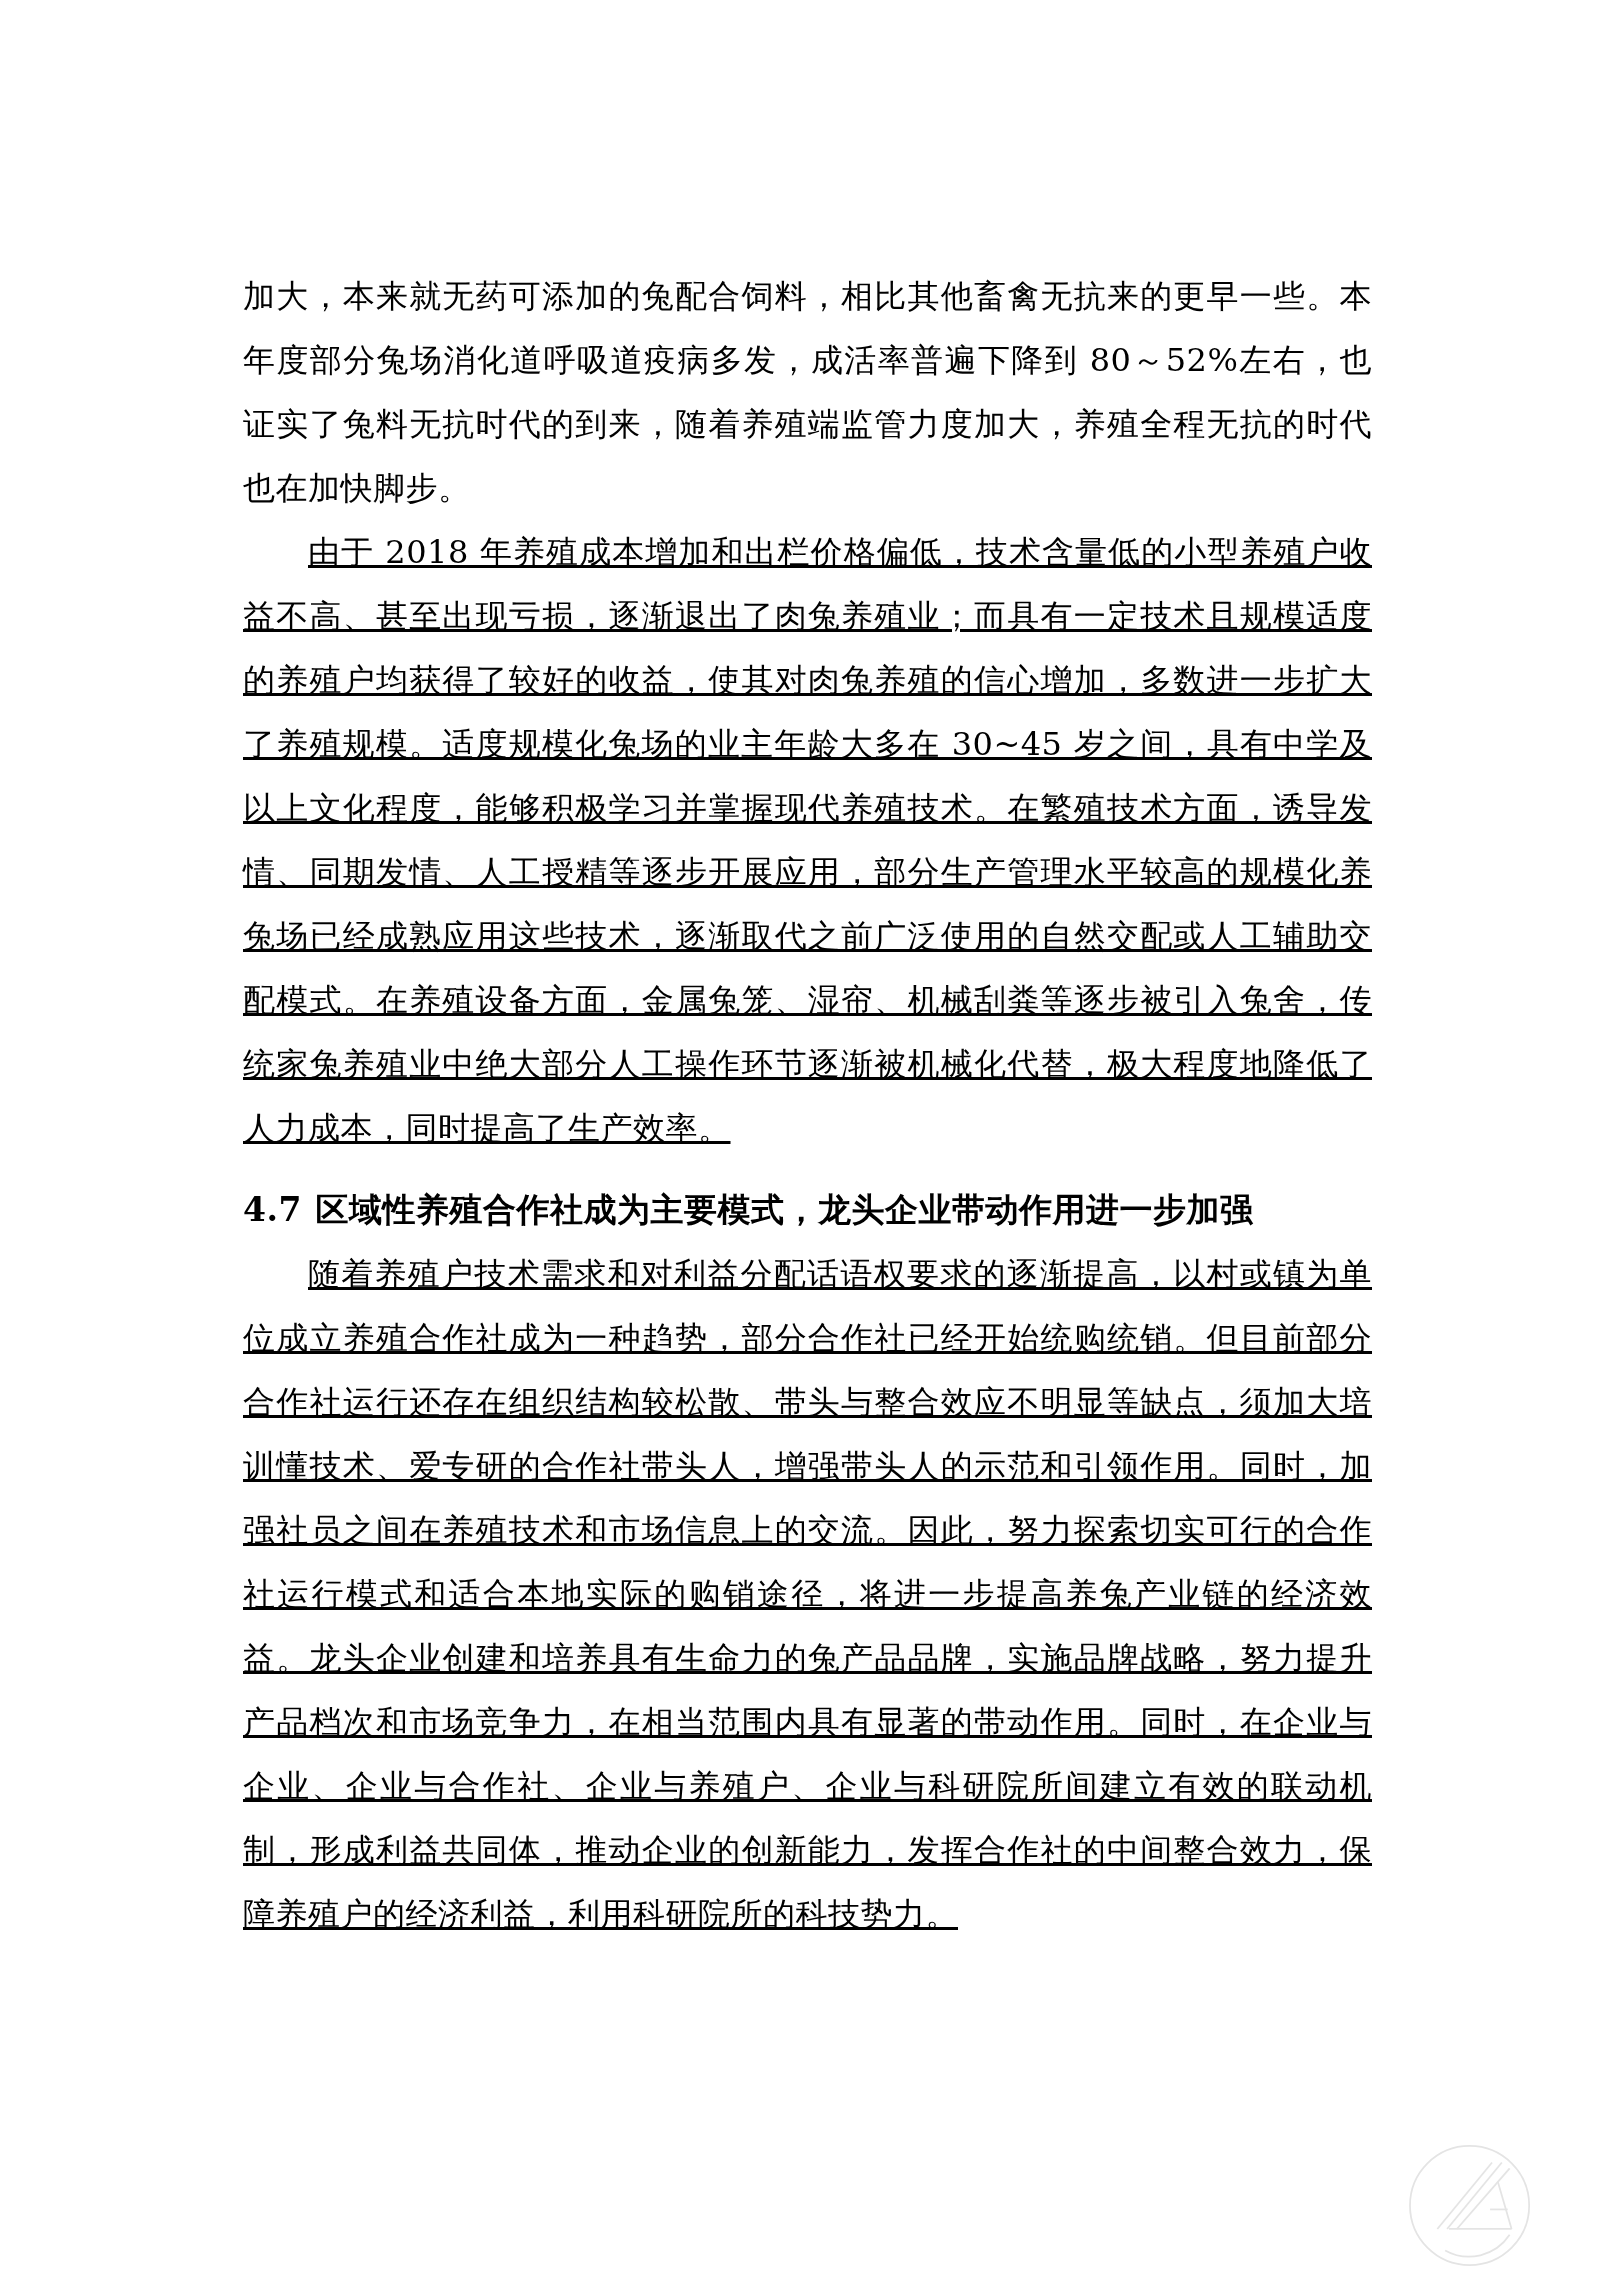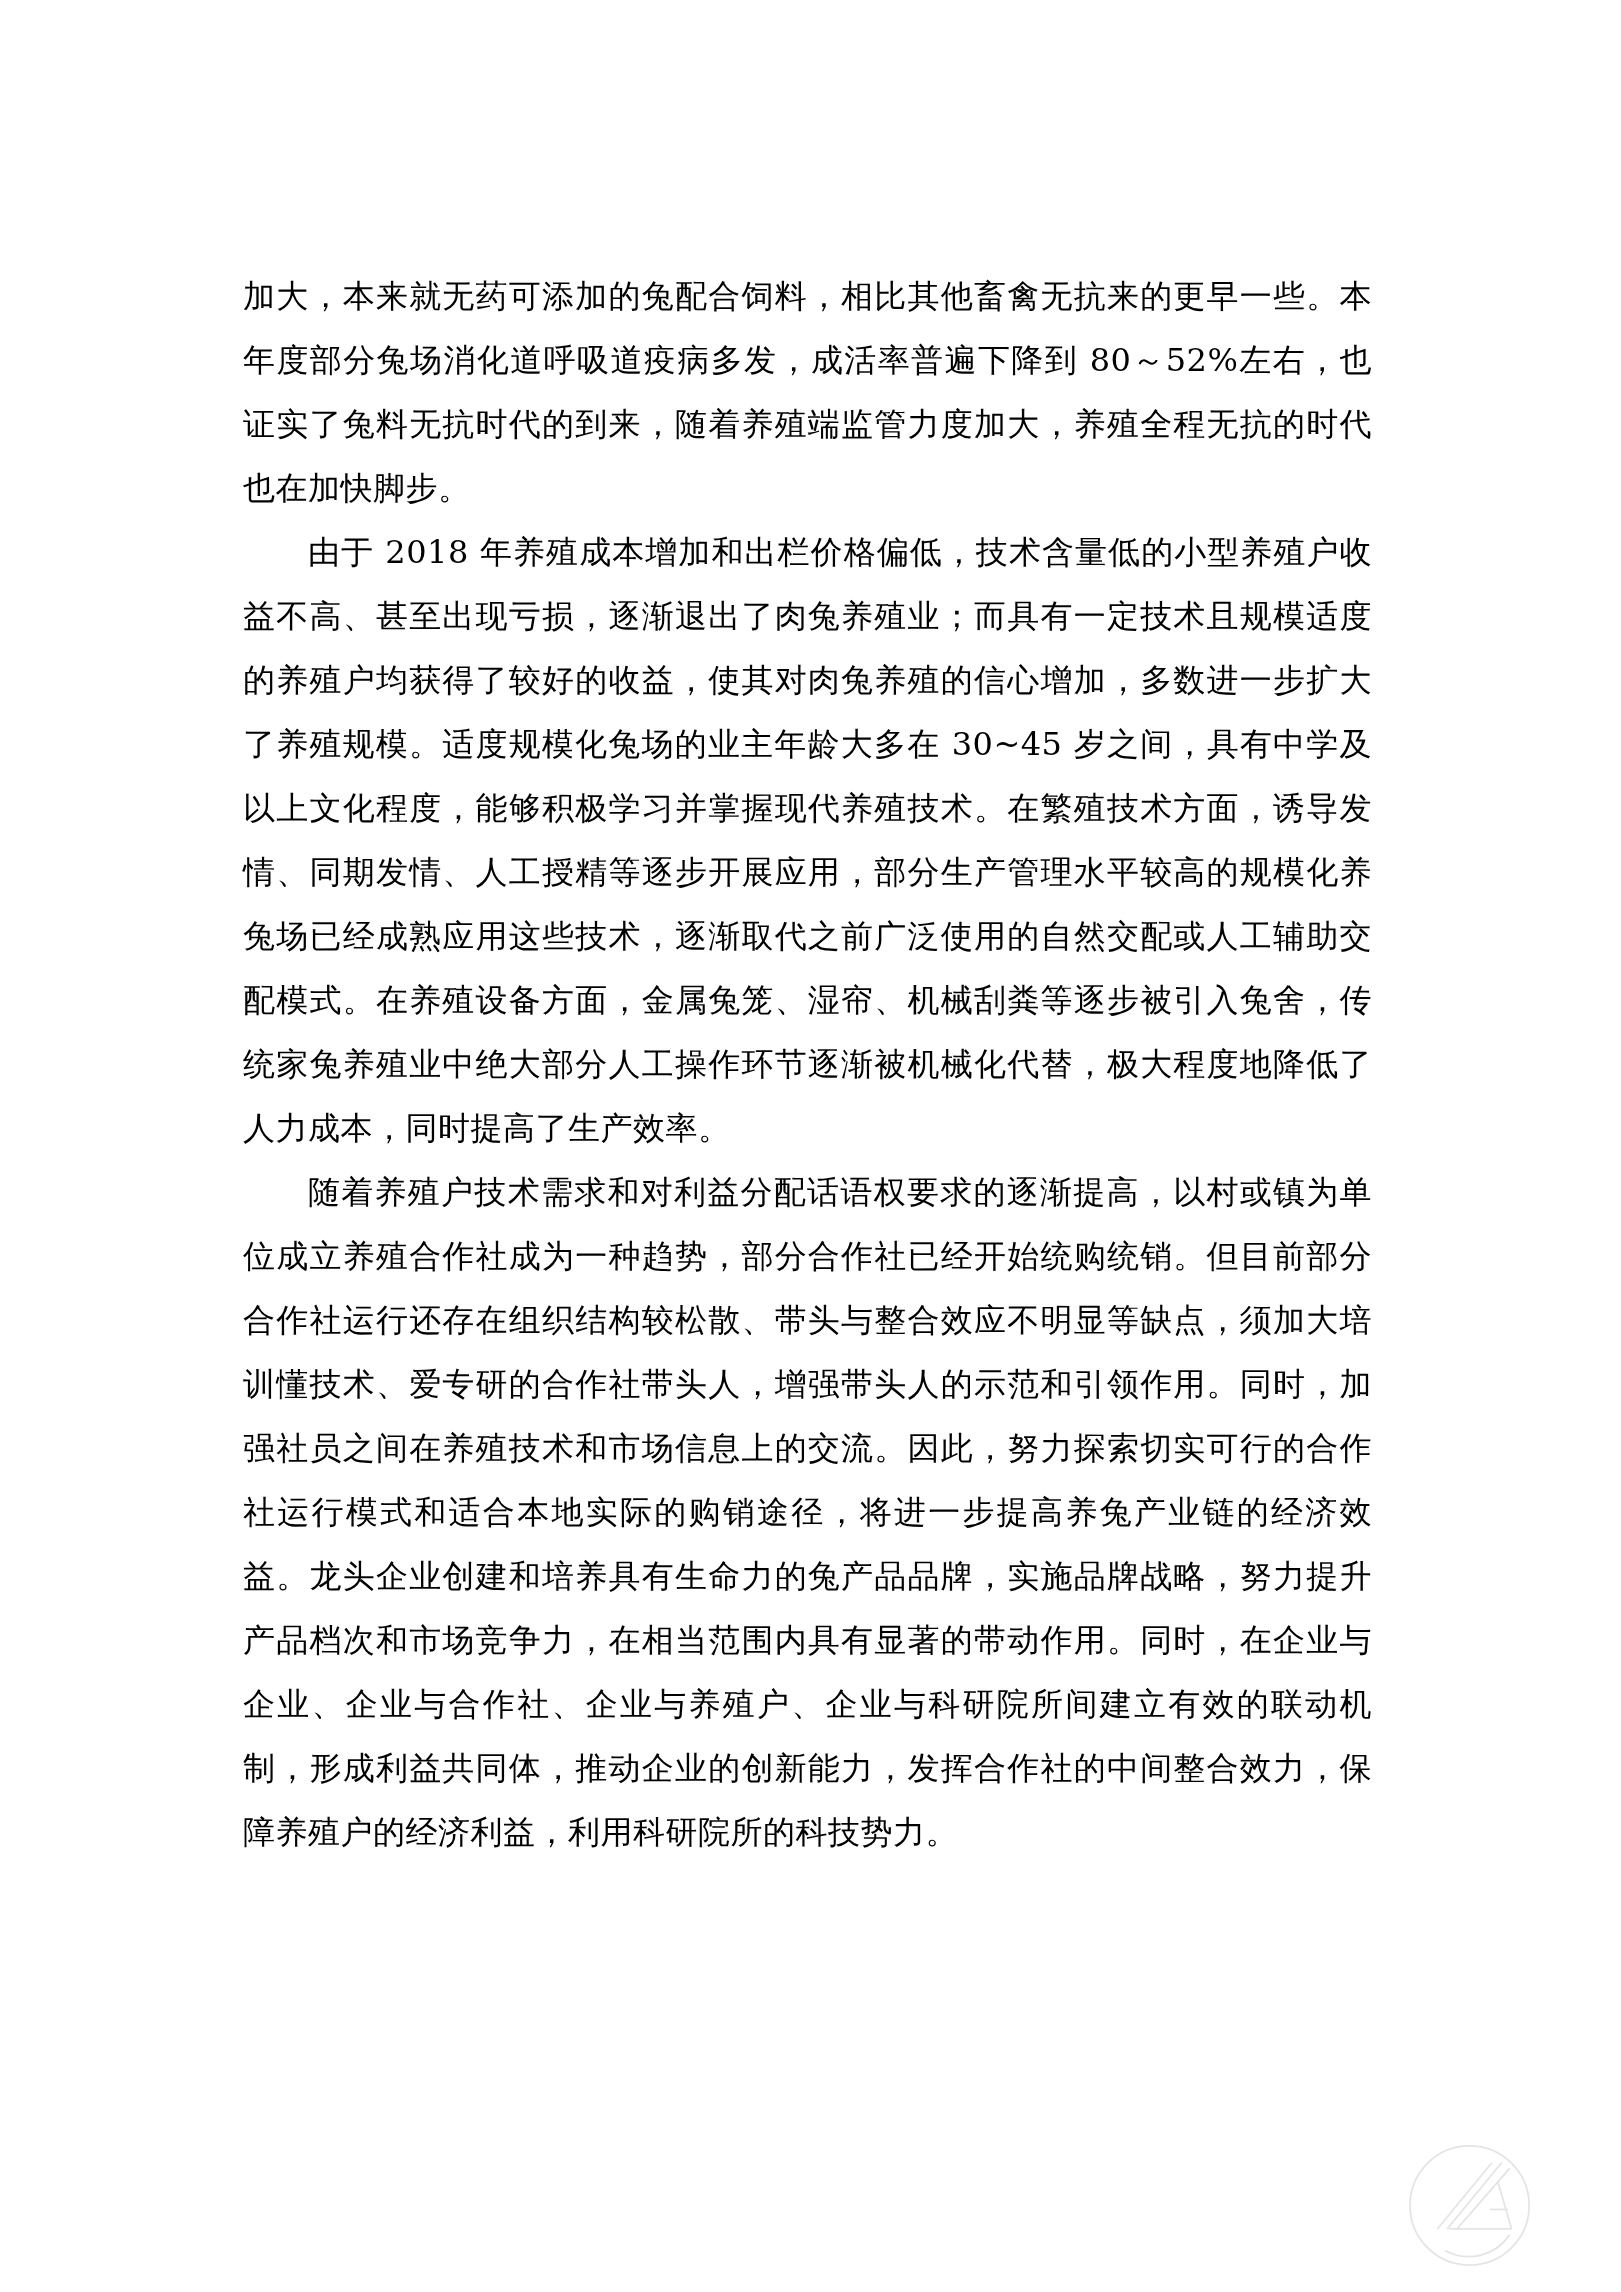--- a/index.html
+++ b/index.html
@@ -19,20 +19,21 @@
     width: 1129px;
     font-size: 32px;
     line-height: 64px;
     text-align: justify;
     text-align-last: left;
     letter-spacing: 0.5px;
   }
   p.body-para {
     margin: 0;
     text-indent: 65px; 
+    text-decoration: underline;
   }
   p.continuation {
     margin: 0;
     text-indent: 0; 
   }
   h2.section-heading {
     margin: 4.9px 0 0 0;
     font-size: 33px;
     line-height: 64px;
     font-weight: bold;
@@ -57,20 +58,23 @@
 
 <div class="page">
 
   <div class="content">
 
     <p class="continuation">加大，本来就无药可添加的兔配合饲料，相比其他畜禽无抗来的更早一些。本年度部分兔场消化道呼吸道疫病多发，成活率普遍下降到 80～52%左右，也证实了兔料无抗时代的到来，随着养殖端监管力度加大，养殖全程无抗的时代也在加快脚步。</p>
 
 
     <p class="body-para">由于 2018 年养殖成本增加和出栏价格偏低，技术含量低的小型养殖户收益不高、甚至出现亏损，逐渐退出了肉兔养殖业；而具有一定技术且规模适度的养殖户均获得了较好的收益，使其对肉兔养殖的信心增加，多数进一步扩大了养殖规模。适度规模化兔场的业主年龄大多在 30~45 岁之间，具有中学及以上文化程度，能够积极学习并掌握现代养殖技术。在繁殖技术方面，诱导发情、同期发情、人工授精等逐步开展应用，部分生产管理水平较高的规模化养兔场已经成熟应用这些技术，逐渐取代之前广泛使用的自然交配或人工辅助交配模式。在养殖设备方面，金属兔笼、湿帘、机械刮粪等逐步被引入兔舍，传统家兔养殖业中绝大部分人工操作环节逐渐被机械化代替，极大程度地降低了人力成本，同时提高了生产效率。</p>
 
+    <h2 class="section-heading extra-space">
+      <span class="heading-number">4.7</span><span>区域性养殖合作社成为主要模式，龙头企业带动作用进一步加强</span>
+    </h2>
 
     <p class="body-para">随着养殖户技术需求和对利益分配话语权要求的逐渐提高，以村或镇为单位成立养殖合作社成为一种趋势，部分合作社已经开始统购统销。但目前部分合作社运行还存在组织结构较松散、带头与整合效应不明显等缺点，须加大培训懂技术、爱专研的合作社带头人，增强带头人的示范和引领作用。同时，加强社员之间在养殖技术和市场信息上的交流。因此，努力探索切实可行的合作社运行模式和适合本地实际的购销途径，将进一步提高养兔产业链的经济效益。龙头企业创建和培养具有生命力的兔产品品牌，实施品牌战略，努力提升产品档次和市场竞争力，在相当范围内具有显著的带动作用。同时，在企业与企业、企业与合作社、企业与养殖户、企业与科研院所间建立有效的联动机制，形成利益共同体，推动企业的创新能力，发挥合作社的中间整合效力，保障养殖户的经济利益，利用科研院所的科技势力。</p>
 
   </div>
 
   <svg class="watermark" viewBox="0 0 133 130" xmlns="http://www.w3.org/2000/svg">
     <g fill="none" stroke="#e4e4e4" stroke-width="1.8">
 
       <circle cx="63" cy="64" r="61"></circle>
 

